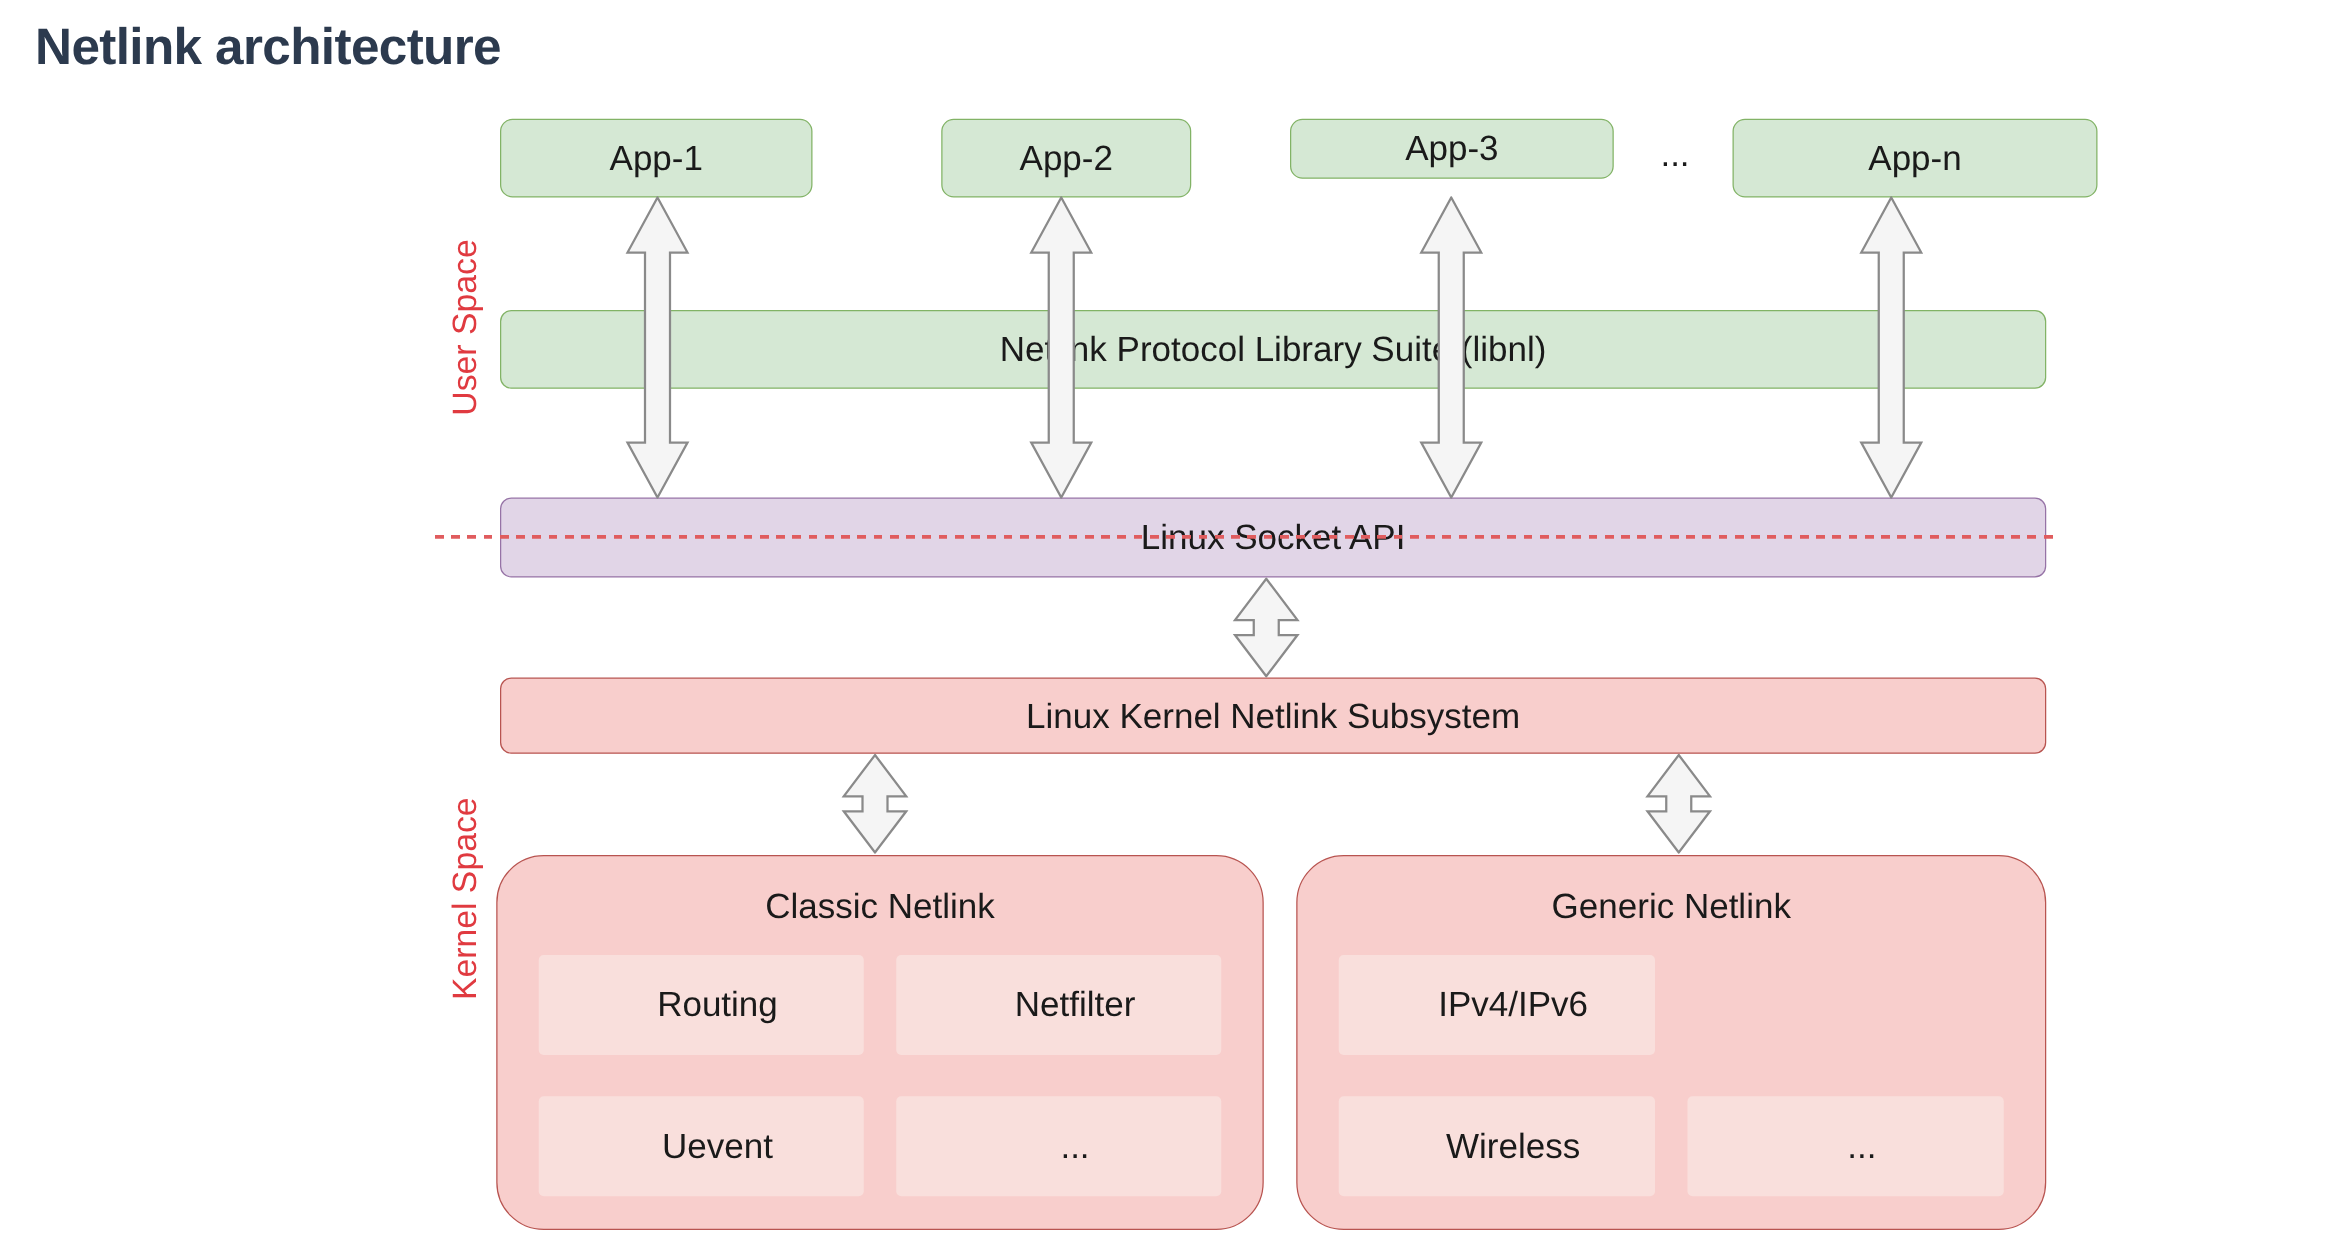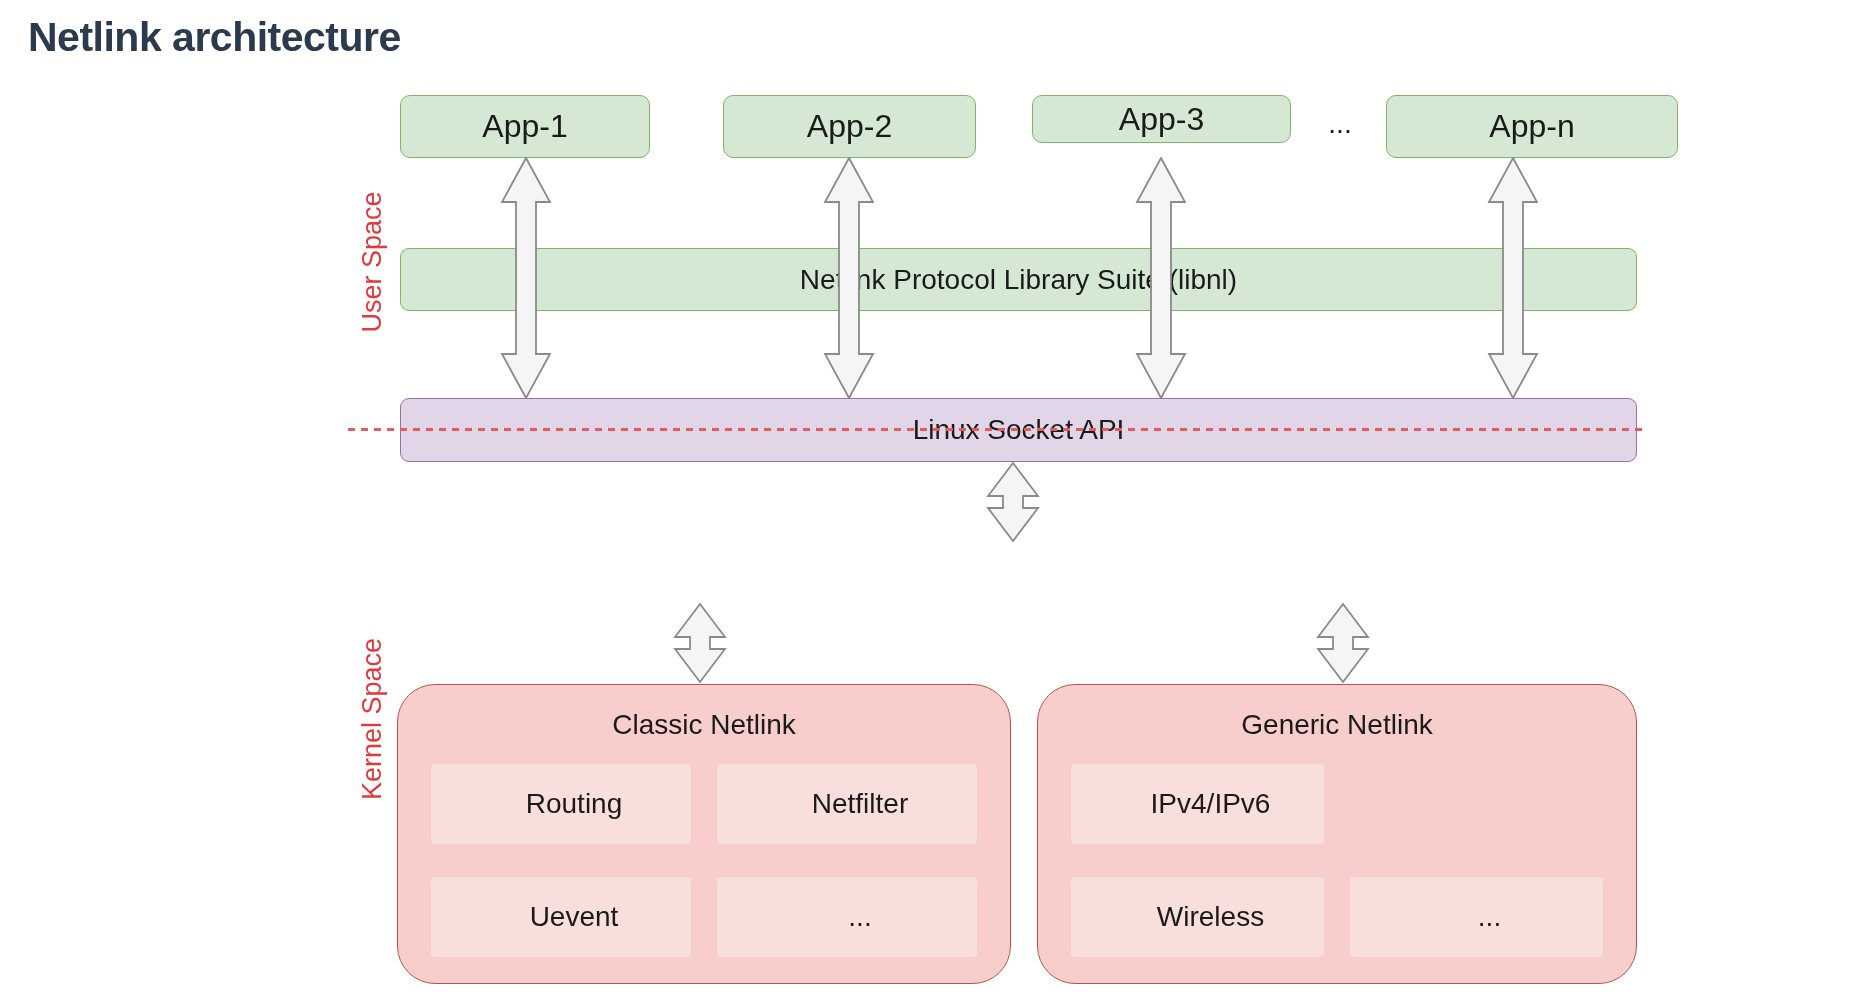--- a/index.html
+++ b/index.html
@@ -14,21 +14,21 @@
   html,body{margin:0;padding:0;background:#ffffff;}
   body{width:1872px;height:993px;position:relative;overflow:hidden;
        font-family:"Liberation Sans", sans-serif;color:var(--text);}
   .stage{position:absolute;inset:0;border-radius:15px;}
 
   .page-title{position:absolute;left:28px;top:14px;font-size:41px;font-weight:bold;
               color:var(--title);letter-spacing:-0.5px;}
 
   .gbox{position:absolute;background:var(--green_fill);border:1.6px solid var(--green_border);
         border-radius:10px;display:flex;align-items:center;justify-content:center;
-        font-size:32px;z-index:1;box-sizing:border-box;}
+        font-size:28px;z-index:1;box-sizing:border-box;}
   .bar{position:absolute;left:400px;width:1237px;border-radius:9px;display:flex;
        align-items:center;justify-content:center;font-size:28px;z-index:1;box-sizing:border-box;}
   .bar-green{top:248px;height:63px;background:var(--green_fill);border:1.6px solid var(--green_border);}
   .bar-purple{top:398px;height:64px;background:var(--purple_fill);border:1.6px solid var(--purple_border);}
   .bar-red{top:542px;height:61px;background:var(--red_fill);border:1.6px solid var(--red_border);}
   .bar span{position:relative;z-index:3;}
 
   .dash{position:absolute;left:348px;top:428px;width:1300px;height:3px;z-index:2;
         background:repeating-linear-gradient(90deg,var(--dashed_line) 0 7px,transparent 7px 13px);}
 
@@ -55,21 +55,21 @@
 <body>
 
 <div class="stage">
 
   <div class="page-title">Netlink architecture</div>
 
   <div class="vlabel" style="left:372px;top:262px;">User Space</div>
   <div class="vlabel" style="left:372px;top:719px;">Kernel Space</div>
 
   <div class="gbox" style="left:400px;top:95px;width:250px;height:63px;">App-1</div>
-  <div class="gbox" style="left:723px;top:95px;width:253px;height:63px;">App-2</div>
+  <div class="gbox" style="left:753px;top:95px;width:200px;height:63px;">App-2</div>
   <div class="gbox" style="left:1032px;top:95px;width:259px;height:48px;">App-3</div>
   <div class="ellipsis" style="left:1300px;top:92px;width:80px;height:63px;">...</div>
   <div class="gbox" style="left:1386px;top:95px;width:292px;height:63px;">App-n</div>
 
   <div class="arrow" style="left:500px;top:157px;">
     <svg width="52" height="242" viewBox="0 0 52 242">
         <path d="M26 1 L50 45 L36 45 L36 197 L50 197 L26 241 L2 197 L16 197 L16 45 L2 45 Z"></path>
       </svg>
   </div>
   <div class="arrow" style="left:823px;top:157px;">
@@ -96,20 +96,23 @@
     <span>Linux Socket API</span>
   </div>
   <div class="dash"></div>
 
   <div class="arrow" style="left:986px;top:462px;">
     <svg width="54" height="80" viewBox="0 0 54 80">
         <path d="M27 1 L52 34 L37 34 L37 46 L52 46 L27 79 L2 46 L17 46 L17 34 L2 34 Z"></path>
       </svg>
   </div>
 
+  <div class="bar bar-red">
+    <span>Linux Kernel Netlink Subsystem</span>
+  </div>
 
   <div class="arrow" style="left:673px;top:603px;">
     <svg width="54" height="80" viewBox="0 0 54 80">
         <path d="M27 1 L52 34 L37 34 L37 46 L52 46 L27 79 L2 46 L17 46 L17 34 L2 34 Z"></path>
       </svg>
   </div>
   <div class="arrow" style="left:1316px;top:603px;">
     <svg width="54" height="80" viewBox="0 0 54 80">
         <path d="M27 1 L52 34 L37 34 L37 46 L52 46 L27 79 L2 46 L17 46 L17 34 L2 34 Z"></path>
       </svg>

